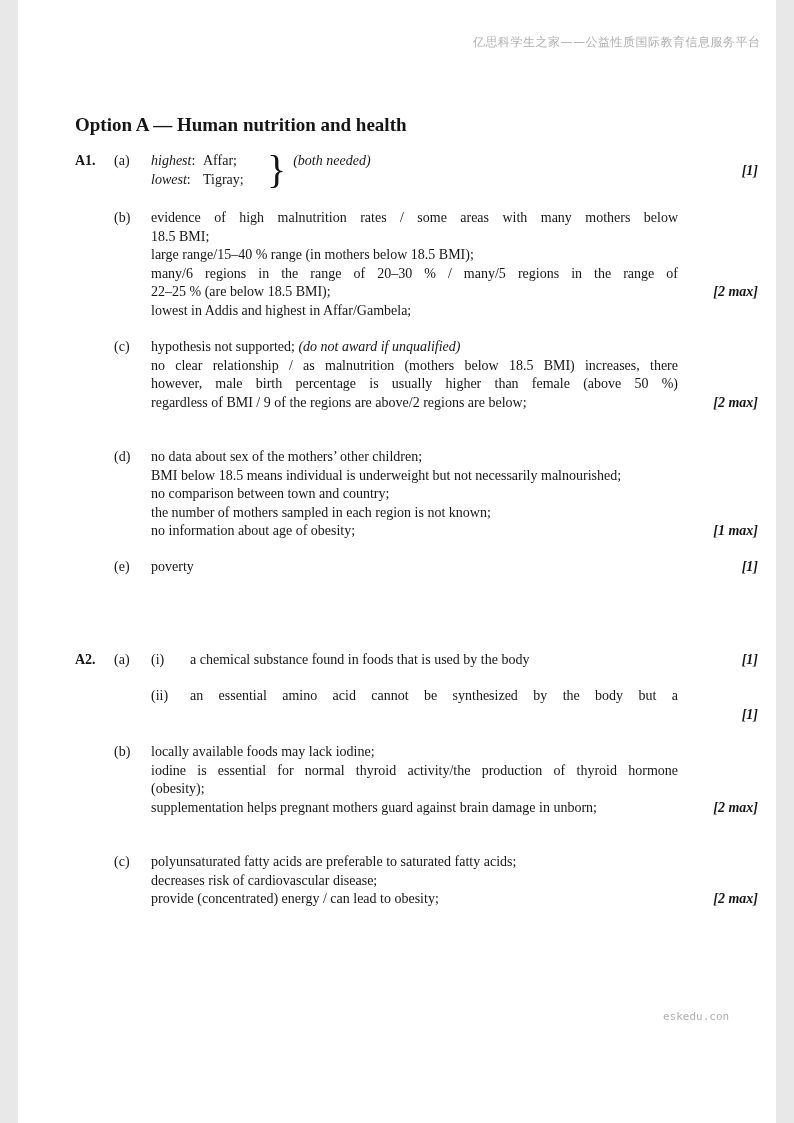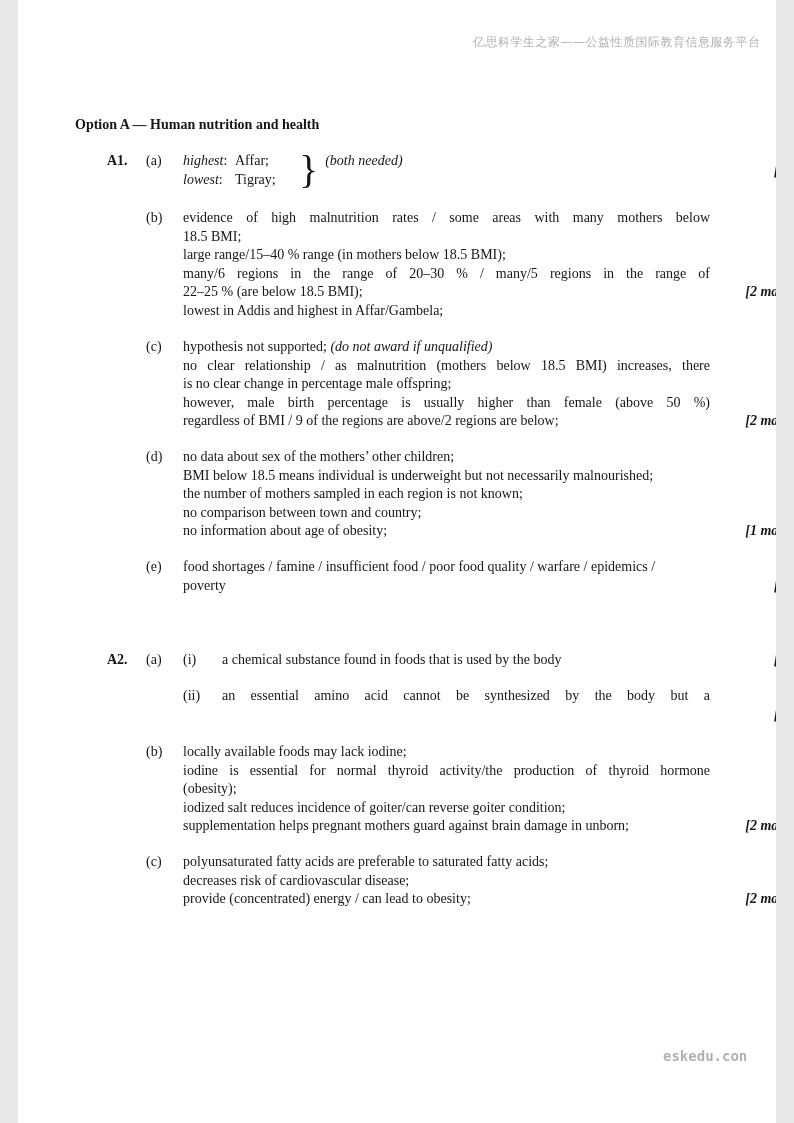--- a/index.html
+++ b/index.html
@@ -14,36 +14,36 @@
     line-height: 18.5px;
     color: #161616;
     overflow: hidden;
   }
   .watermark {
     position: absolute;
     color: #b0b0b0;
     font-family: "DejaVu Sans", sans-serif;
   }
   .wm-top { left: 455px; top: 33px; font-size: 12px; letter-spacing: 0.5px; }
-  .wm-bottom { left: 645px; top: 1047px; font-size: 14px; font-family: "DejaVu Sans Mono", monospace; font-weight: bold; }
+  .wm-bottom { left: 645px; top: 1008px; font-size: 11px; font-family: "DejaVu Sans Mono", monospace; }
 
   .block {
     position: absolute;
     left: 57px;
     width: 683px;
     display: flex;
     align-items: flex-start;
   }
   h1.title {
     margin: 0;
-    font-size: 14px;
+    font-size: 19px;
     font-weight: bold;
     line-height: 19px;
   }
-  .qnum  { width: 39px; flex: 0 0 39px; font-weight: bold; margin-left: 32px; }
+  .qnum  { width: 39px; flex: 0 0 39px; font-weight: bold; }
   .plabel{ width: 37px; flex: 0 0 37px; }
   .pbody { width: 607px; flex: 0 0 607px; position: relative; }
   .sub   { display: flex; align-items: flex-start; }
   .slabel{ width: 39px; flex: 0 0 39px; }
   .sbody { width: 568px; flex: 0 0 568px; position: relative; }
 
   .line { position: relative; }
   .lc   { display: block; margin-right: 80px; }
   .lc.just { text-align: justify; text-align-last: justify; }
   .it   { font-style: italic; }
@@ -131,62 +131,56 @@
     <span class="qnum"></span>
     <span class="plabel">(c)</span>
     <div class="pbody">
       <div class="line">
           <span class="lc"><span>hypothesis not supported; </span><i class="it">(do not award if unqualified)</i></span>
         </div>
       <div class="line">
           <span class="lc just"><span>no clear relationship / as malnutrition (mothers below 18.5 BMI) increases, there</span></span>
         </div>
       <div class="line">
-          <span class="lc"><span>is no clear change in percentage male offspring;</span></span>
-        </div>
-      <div class="line">
           <span class="lc just"><span>however, male birth percentage is usually higher than female (above 50 %)</span></span>
         </div>
       <div class="line">
           <span class="lc"><span>regardless of BMI / 9 of the regions are above/2 regions are below;</span></span>
           <span class="mark">[2 max]</span>
         </div>
     </div>
   </div>
 
   <div class="block" style="top:448px">
     <span class="qnum"></span>
     <span class="plabel">(d)</span>
     <div class="pbody">
       <div class="line">
           <span class="lc"><span>no data about sex of the mothers’ other children;</span></span>
         </div>
       <div class="line">
           <span class="lc"><span>BMI below 18.5 means individual is underweight but not necessarily malnourished;</span></span>
         </div>
       <div class="line">
+          <span class="lc"><span>no comparison between town and country;</span></span>
+        </div>
+      <div class="line">
           <span class="lc"><span>the number of mothers sampled in each region is not known;</span></span>
-        </div>
-      <div class="line">
-          <span class="lc"><span>no comparison between town and country;</span></span>
         </div>
       <div class="line">
           <span class="lc"><span>no information about age of obesity;</span></span>
           <span class="mark">[1 max]</span>
         </div>
     </div>
   </div>
 
   <div class="block" style="top:558px">
     <span class="qnum"></span>
     <span class="plabel">(e)</span>
     <div class="pbody">
-      <div class="line">
-          <span class="lc"><span>food shortages / famine / insufficient food / poor food quality / warfare / epidemics /</span></span>
-        </div>
       <div class="line">
           <span class="lc"><span>poverty</span></span>
           <span class="mark">[1]</span>
         </div>
     </div>
   </div>
 
   <div class="block" style="top:651px">
     <span class="qnum">A2.</span>
     <span class="plabel">(a)</span>
@@ -228,23 +222,20 @@
       <div class="line">
           <span class="lc"><span>locally available foods may lack iodine;</span></span>
         </div>
       <div class="line">
           <span class="lc just"><span>iodine is essential for normal thyroid activity/the production of thyroid hormone</span></span>
         </div>
       <div class="line">
           <span class="lc"><span>(obesity);</span></span>
         </div>
       <div class="line">
-          <span class="lc"><span>iodized salt reduces incidence of goiter/can reverse goiter condition;</span></span>
-        </div>
-      <div class="line">
           <span class="lc"><span>supplementation helps pregnant mothers guard against brain damage in unborn;</span></span>
           <span class="mark">[2 max]</span>
         </div>
     </div>
   </div>
 
   <div class="block" style="top:853px">
     <span class="qnum"></span>
     <span class="plabel">(c)</span>
     <div class="pbody">

